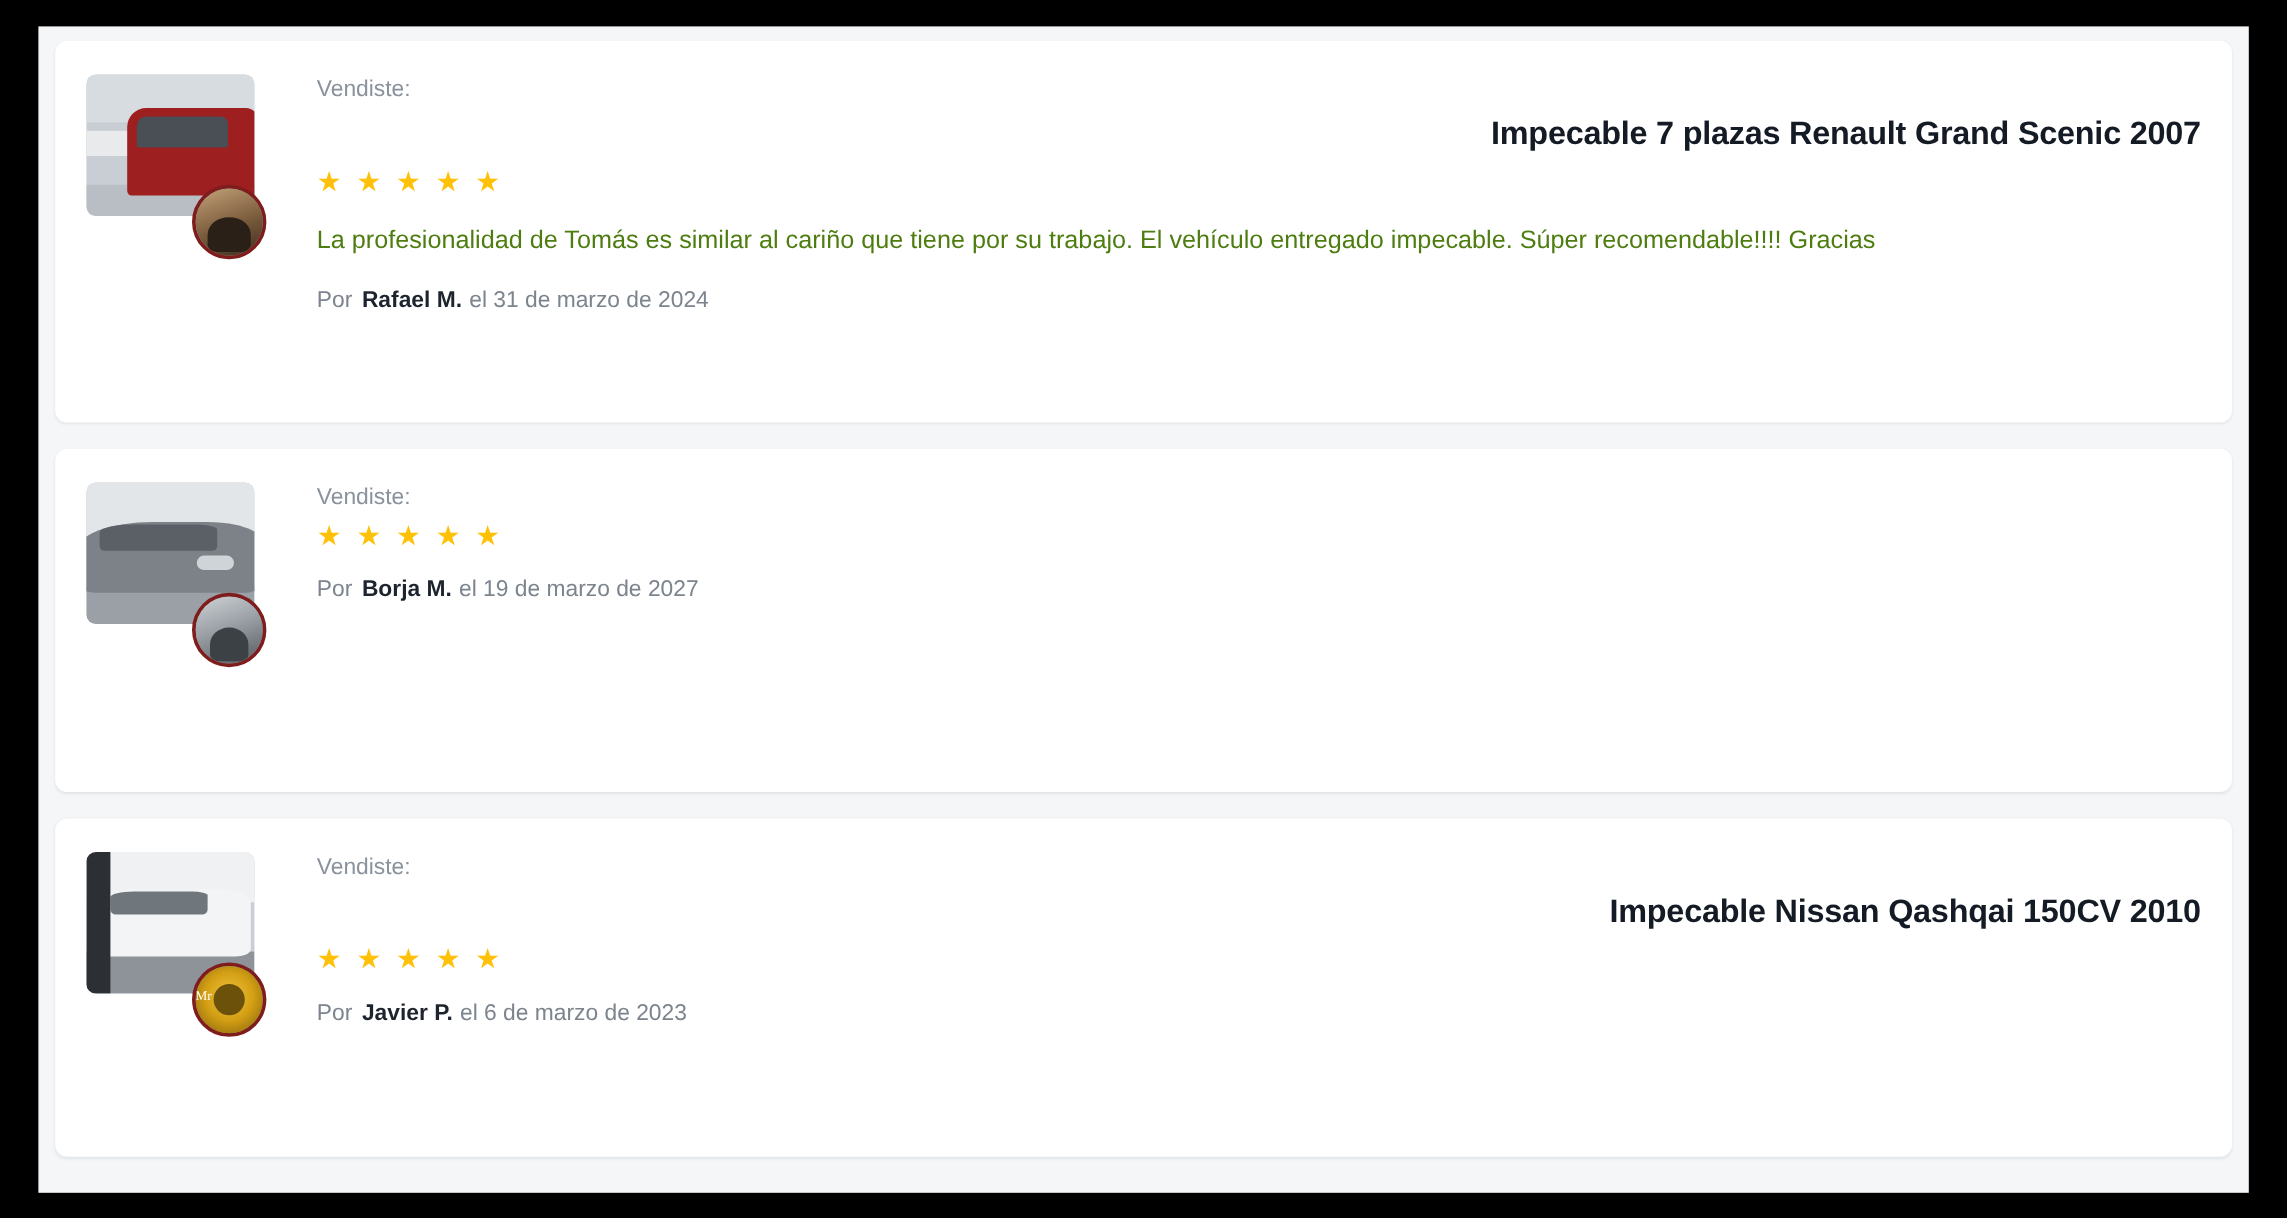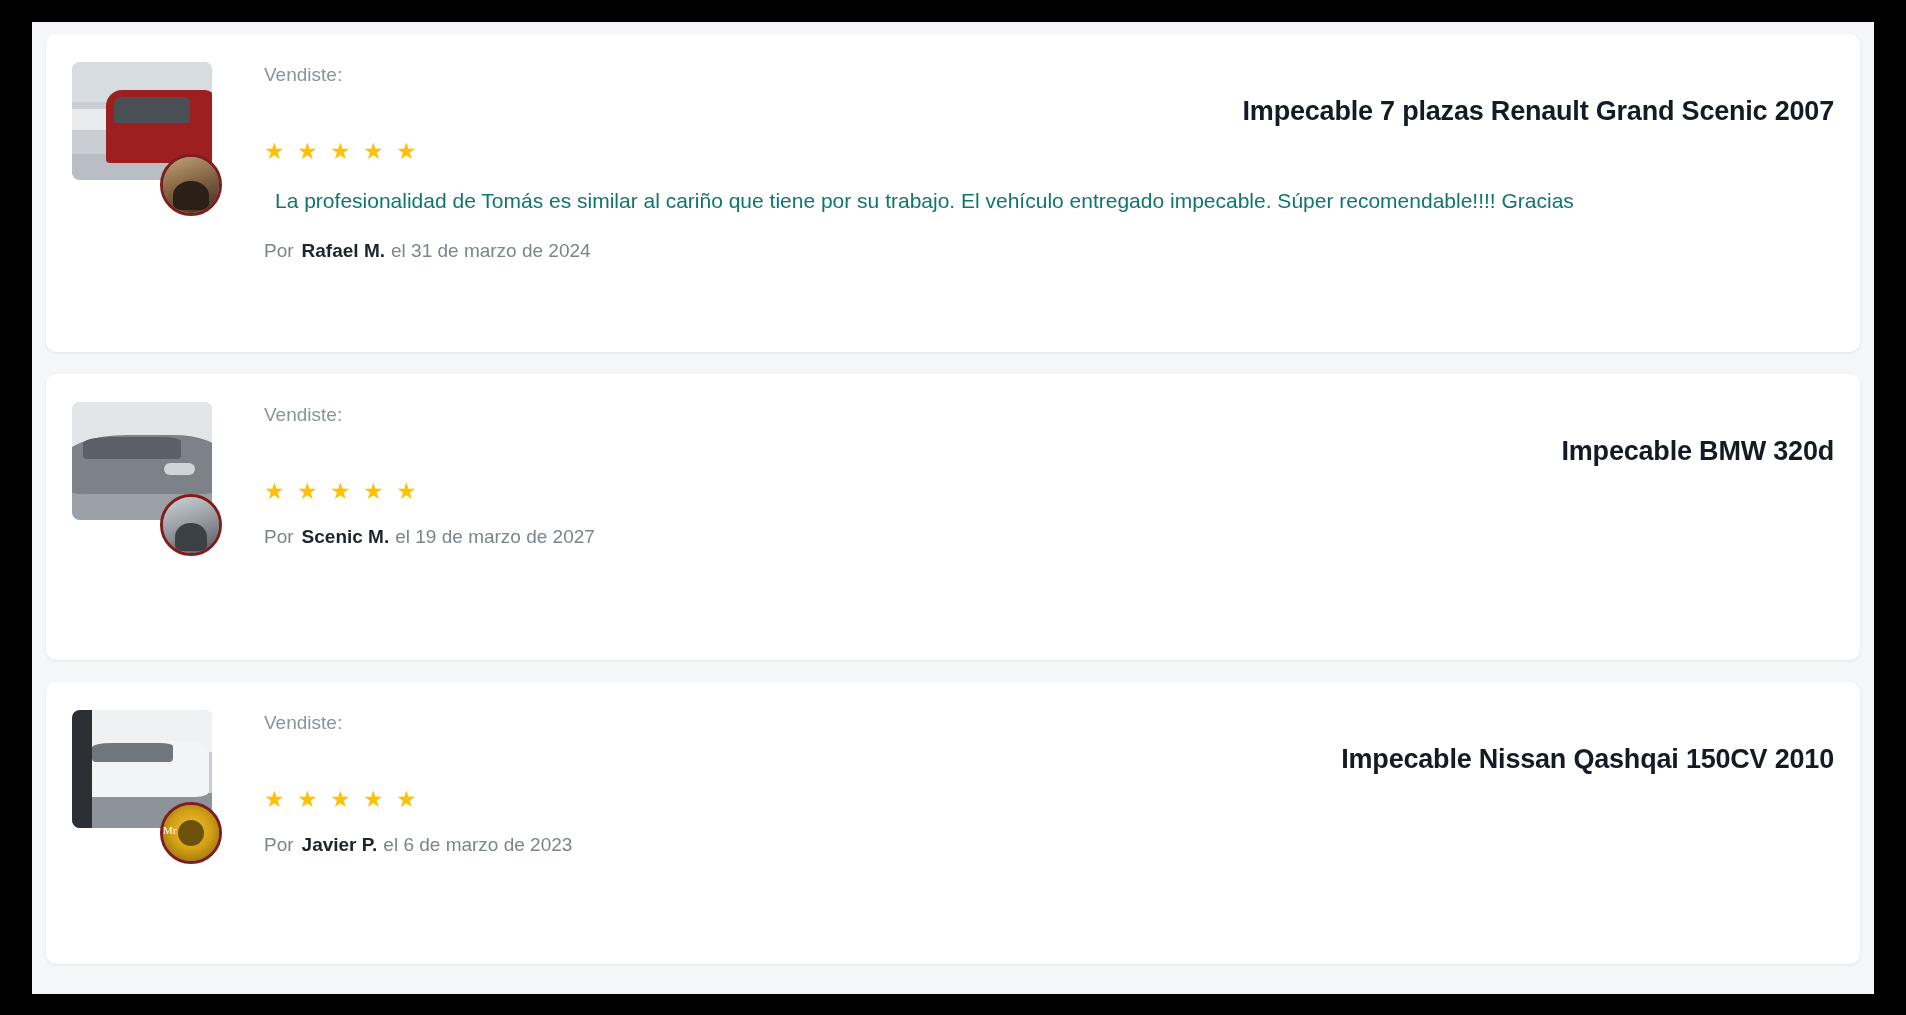--- a/index.html
+++ b/index.html
@@ -144,23 +144,23 @@
   .stars {
     font-size: 23px;
     color: #ffc107;
     letter-spacing: 3px;
     line-height: 1;
     margin-bottom: 22px;
   }
 
   .review-text {
     font-size: 21px;
-    color: #0f766e;
+    color: #4d7c0f;
     line-height: 1.55;
-    margin: 0 0 22px 11px;
+    margin: 0 0 22px 0;
     max-width: 1450px;
   }
 
   .byline {
     font-size: 19px;
     color: #7c848e;
     line-height: 1.3;
   }
   .byline .author {
     color: #1d242d;
@@ -212,24 +212,23 @@
                 <div class="win"></div>
                 <div class="lamp"></div>
             </div>
           </div>
           <div class="avatar">
             <div class="avatar-inner av-2"></div>
           </div>
         </div>
         <div class="content-col">
           <div class="sold-label">Vendiste:</div>
-          <div class="listing-title">Impecable BMW 320d</div>
           <div class="stars">★ ★ ★ ★ ★</div>
           <div class="byline">
-            <span>Por</span><span class="author">Scenic M.</span><span class="date">el 19 de marzo de 2027</span>
+            <span>Por</span><span class="author">Borja M.</span><span class="date">el 19 de marzo de 2027</span>
           </div>
         </div>
       </div>
 
       <div class="review-card card-last">
         <div class="media-col">
           <div class="thumb">
             <div class="thumb-inner thumb-white">
               <div class="sky"></div>
                 <div class="road"></div>

